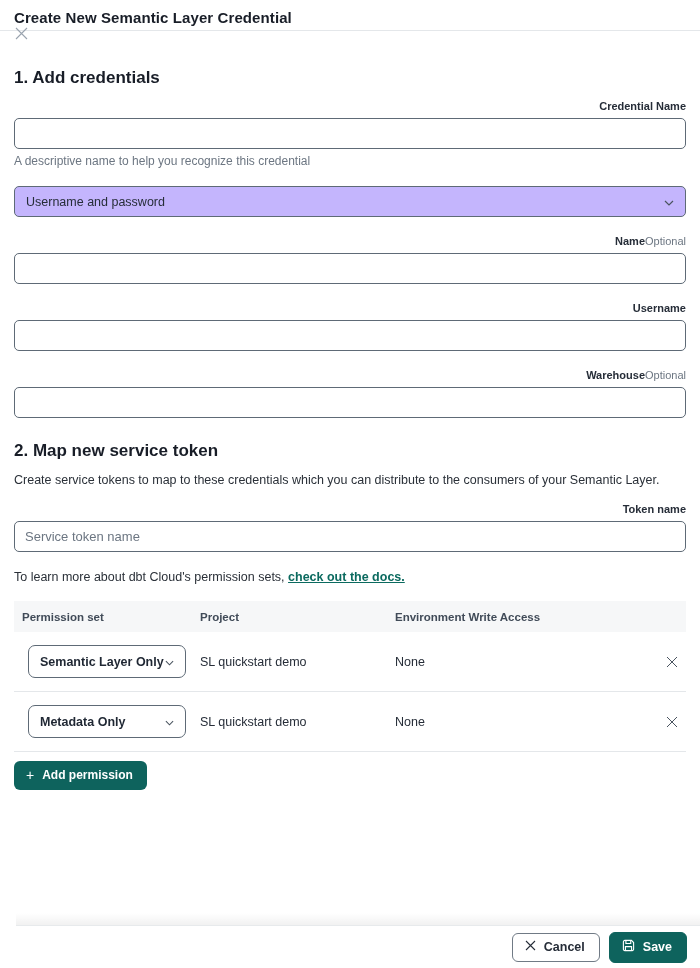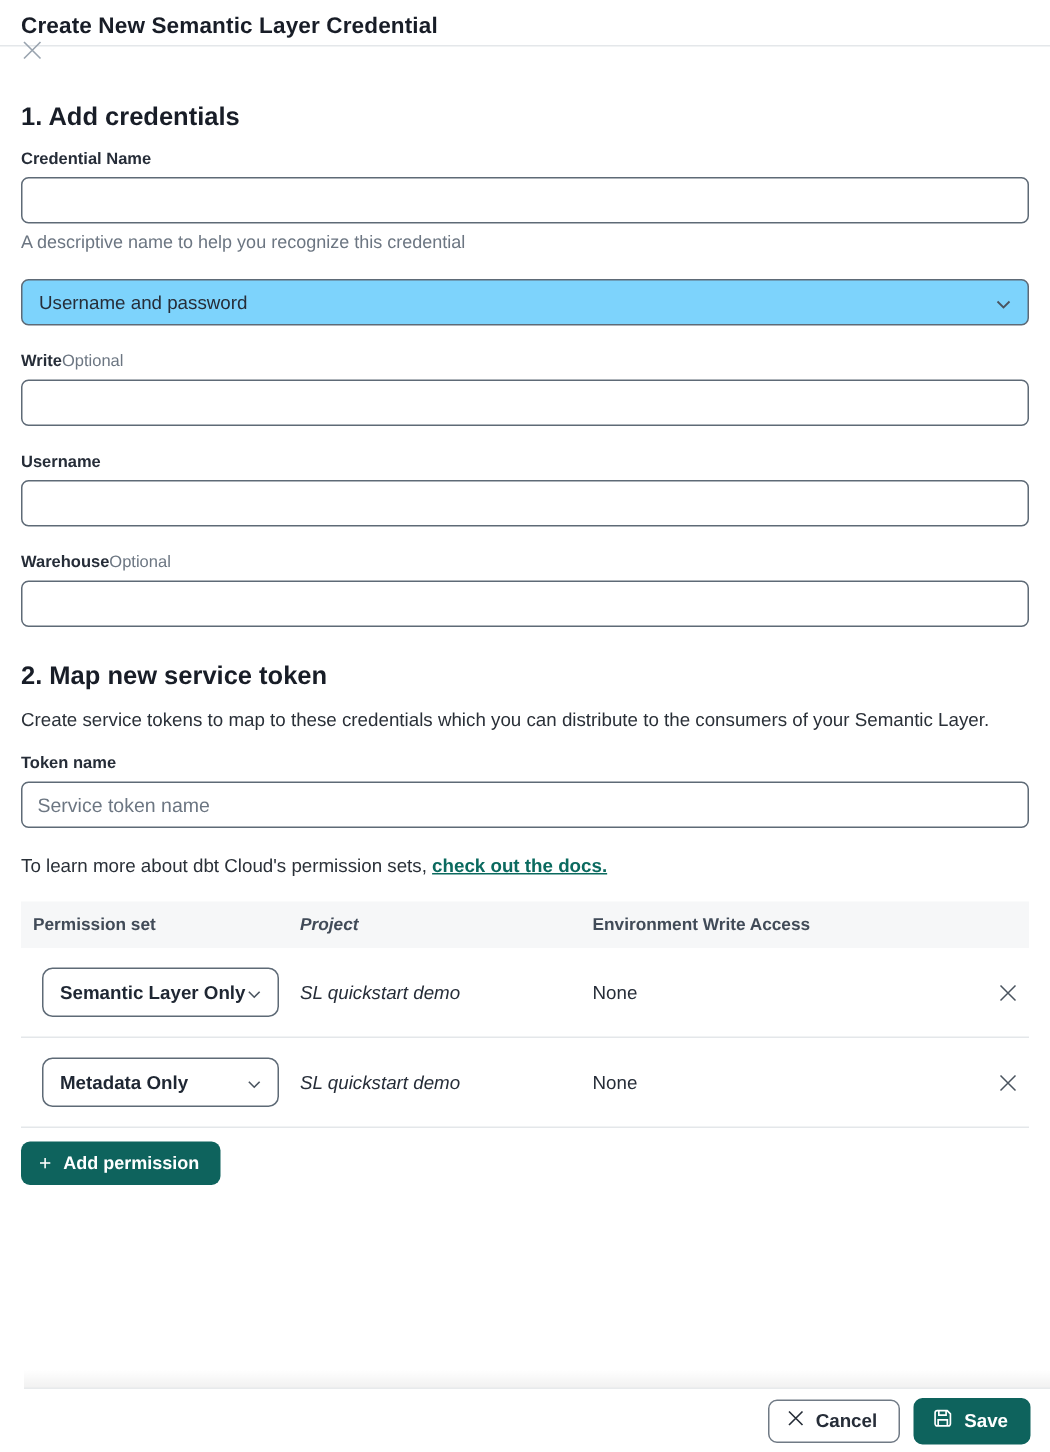--- a/index.html
+++ b/index.html
@@ -25,53 +25,53 @@
   .modal-title { font-size:15px; font-weight:bold; color:#181d27; letter-spacing:.1px; }
   .close-btn { cursor:pointer; line-height:0; padding:1px; }
 
   
   .content { padding:37px 14px 0 14px; }
 
   .section-heading { font-size:17px; font-weight:bold; color:#181d27; margin-bottom:12px; }
   .section-desc { font-size:12.5px; color:#2a3038; margin-bottom:16px; }
 
   .field { margin-bottom:18px; }
-  .label-row { display:flex; justify-content:flex-start; align-items:baseline; margin-bottom:6px; }
+  .label-row { display:flex; justify-content:flex-end; align-items:baseline; margin-bottom:6px; }
   .field-label { font-size:11px; font-weight:bold; color:#262d38; }
   .optional-badge { font-size:11px; color:#6c7682; }
   .text-input {
     width:100%; height:31px;
     border:1px solid #5e6a76; border-radius:5px;
     padding:0 10px; font-size:13px; font-family:inherit;
     color:#262d38; background:#fff; outline:none;
   }
   .text-input::placeholder { color:#6c7682; }
   .helper-text { font-size:12px; color:#6c7682; margin-top:5px; }
 
   .select-control {
     width:100%; height:31px;
     border:1px solid #5e6a76; border-radius:5px;
-    padding:0 11px; background:#7dd3fc;
+    padding:0 11px; background:#c4b5fd;
     display:flex; align-items:center; justify-content:space-between;
     font-size:12.5px; color:#262d38; cursor:pointer;
   }
 
   .section-token { margin-top:23px; }
 
   .docs-note { font-size:12.5px; color:#2a3038; margin-top:18px; }
   .docs-link { color:#0b6a5f; font-weight:bold; text-decoration:underline; cursor:pointer; }
 
   
   .perm-table { margin-top:17px; }
   .perm-header {
     display:flex; align-items:center; height:31px;
     background:#f6f7f8; font-size:11.5px; font-weight:bold; color:#414b58;
   }
   .col-1 { width:186px; padding-left:8px; }
-  .col-2 { width:195px;font-style:italic; }
+  .col-2 { width:195px; }
   .col-3 { flex:1; }
   .col-x { width:38px; display:flex; justify-content:flex-end; padding-right:6px; }
   .perm-row {
     display:flex; align-items:center; height:60px;
     border-bottom:1px solid #e4e7ea; font-size:12.5px; color:#262d38;
   }
   .row-select {
     width:158px; height:33px; margin-left:6px;
     border:1px solid #5e6a76; border-radius:7px;
     display:flex; align-items:center; justify-content:space-between;
@@ -147,21 +147,21 @@
         <span>
           <svg width="10" height="6" viewBox="0 0 10 6">
               <path d="M1 1l4 4 4-4" stroke="#4a545f" stroke-width="1.2" fill="none"></path>
             </svg>
         </span>
       </div>
     </div>
 
     <div class="field">
       <div class="label-row">
-        <span class="field-label">Write</span>
+        <span class="field-label">Name</span>
         <span class="optional-badge">Optional</span>
       </div>
       <input class="text-input" type="text" value="" style="">
     </div>
 
     <div class="field">
       <div class="label-row">
         <span class="field-label">Username</span>
       </div>
       <input class="text-input" type="text" value="" style="">

